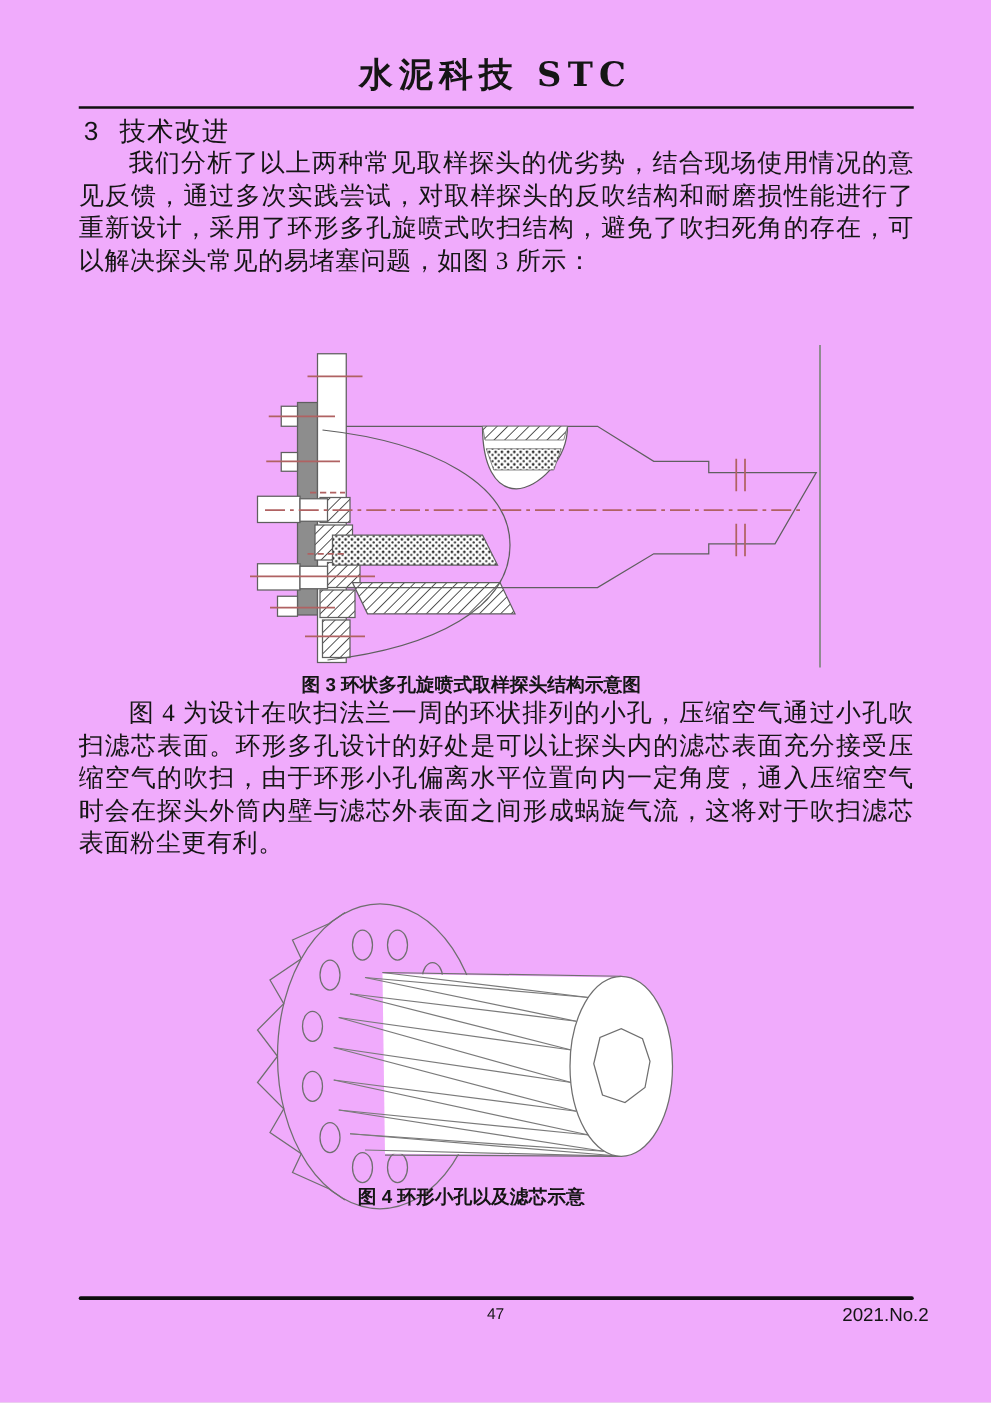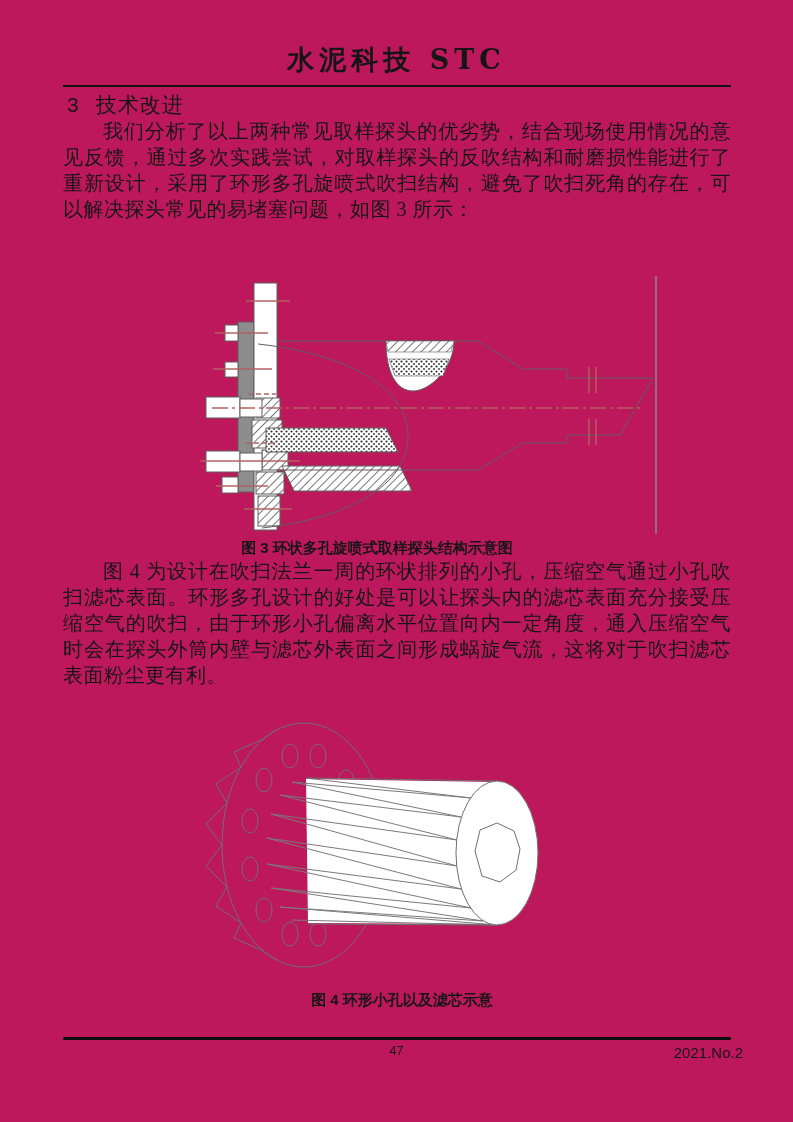--- a/index.html
+++ b/index.html
@@ -1,17 +1,17 @@
 <!DOCTYPE html>
 <html><head>
 <meta charset="utf-8">
 <style>
   html,body{margin:0;padding:0;background:#e8e8e8;}
   .page{
-    position:relative;width:793px;height:1122px;margin:0 auto;background:#be185d;
+    position:relative;width:793px;height:1122px;margin:0 auto;background:#f0abfc;
     font-family:"Liberation Serif","DejaVu Serif",serif;color:#151515;overflow:hidden;
   }
   .journal-title{
     position:absolute;top:42px;left:0;width:793px;text-align:center;
     font-size:27px;font-weight:600;letter-spacing:5px;
     font-family:"DejaVu Serif","Liberation Serif",serif;
   }
   .top-rule{position:absolute;top:85px;left:63px;width:668px;height:2px;background:#111;}
   .section-heading{
     position:absolute;top:91px;left:67px;font-size:21px;font-weight:normal;
@@ -25,21 +25,21 @@
   .para-1{top:118px;}
   .para-2{top:558px;}
   .figure-wrap{position:absolute;}
   .fig3{left:185px;top:270px;width:478px;height:268px;}
   .fig4{left:200px;top:712px;width:400px;height:276px;}
   .fig-caption{
     position:absolute;left:0;width:754px;text-align:center;font-size:15px;font-weight:bold;
     font-family:"Liberation Sans","DejaVu Sans",sans-serif;
   }
   .cap3{top:539px;}
-  .cap4{top:991px;padding-left:25px;}
+  .cap4{top:948px;}
   .footer-rule{position:absolute;top:1037px;left:63px;width:668px;height:3px;background:#0d0d0d;border-radius:2px;}
   .footer-page-number{
     position:absolute;top:1044px;left:0;width:793px;text-align:center;font-size:12.5px;
     font-family:"Liberation Sans","DejaVu Sans",sans-serif;
   }
   .footer-issue{
     position:absolute;top:1044px;right:50px;font-size:15px;
     font-family:"Liberation Sans","DejaVu Sans",sans-serif;
   }
   svg{display:block;}

